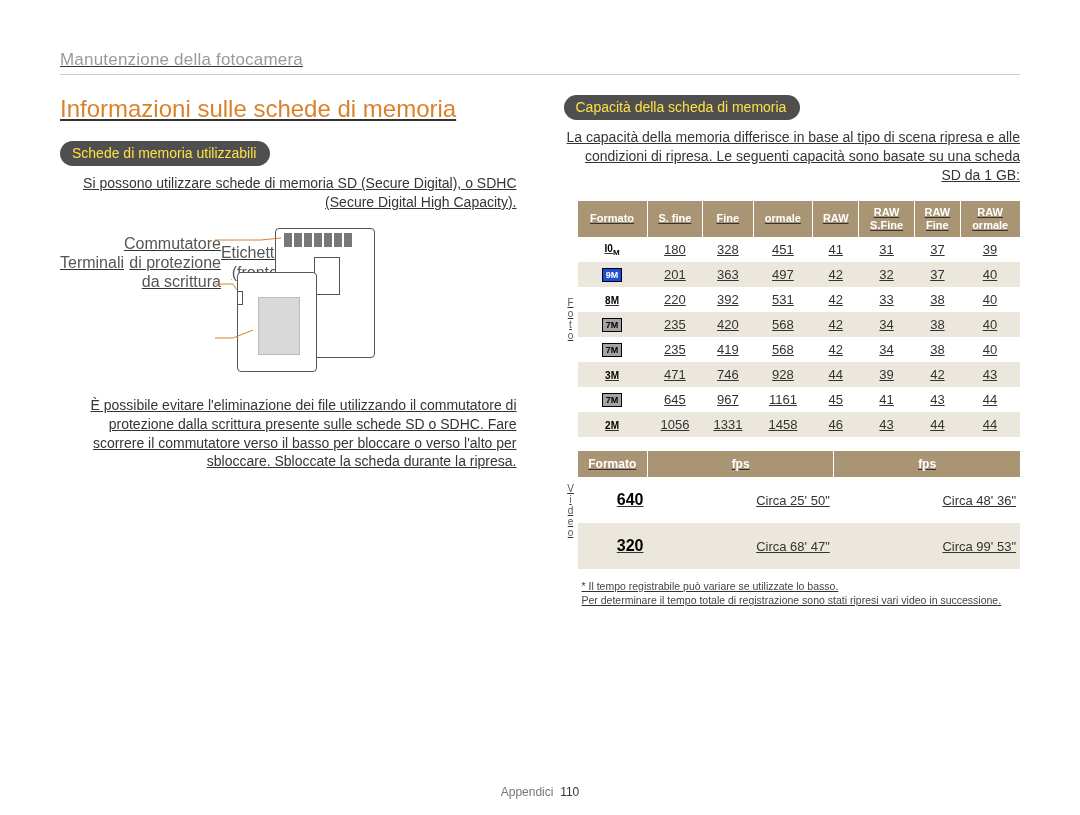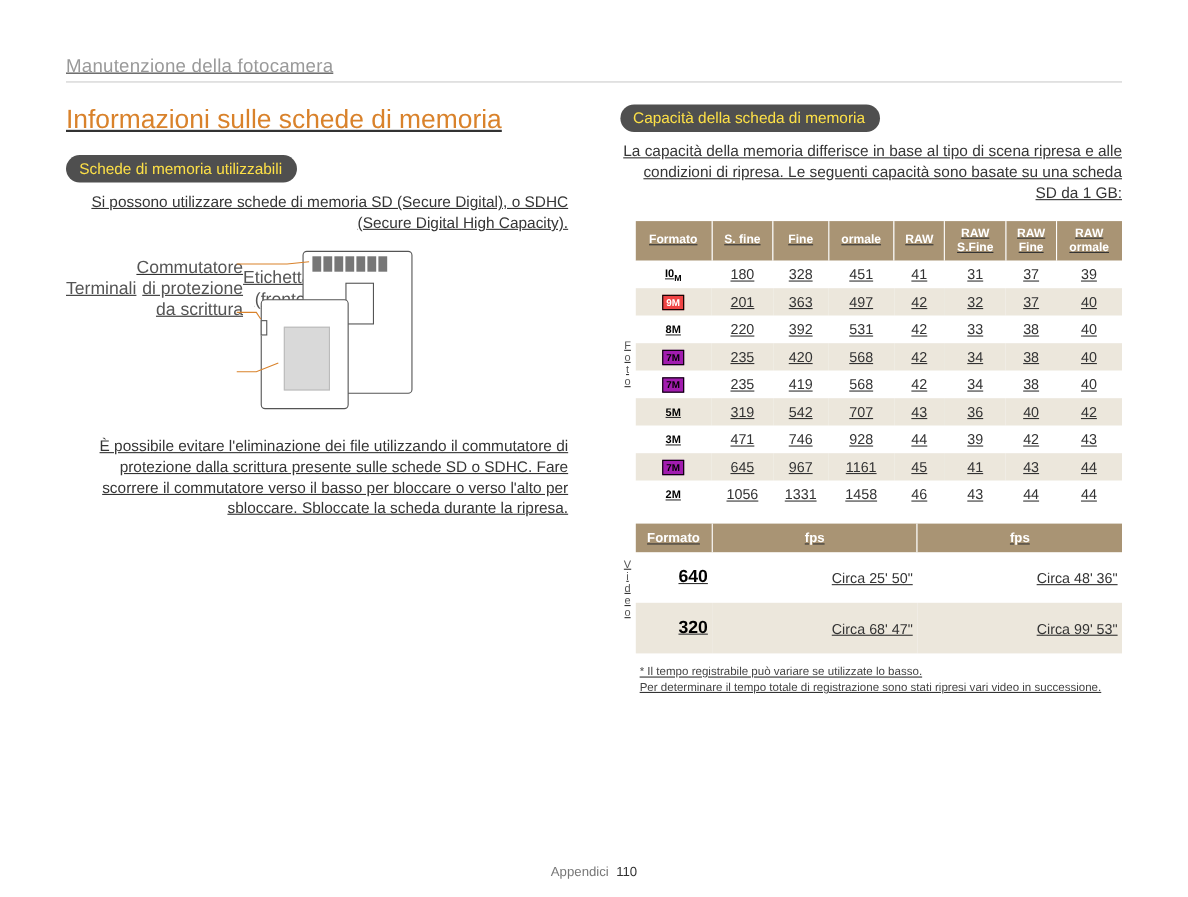--- a/index.html
+++ b/index.html
@@ -166,23 +166,23 @@
     font-weight: 700;
     font-size: 11px;
     color:#000;
   }
   .sizebox {
     display:inline-block;
     border:1px solid #000;
     padding:0 3px;
     font-size:9px;
     line-height:12px;
-    background:#a21caf;
-  }
-  .sizebox.inv { background:#ef4444; color:#fff; }
+    background:#a3a3a3;
+  }
+  .sizebox.inv { background:#1d4ed8; color:#fff; }
   .mp { font-weight:900; font-size:10px; }
 
   
   .video-wrap { display:flex; gap:0; align-items:center; margin-top:14px; }
   table.video {
     border-collapse: collapse;
     width: calc(100% - 14px);
     font-size: 13px;
   }
   table.video th {
@@ -343,30 +343,20 @@
                 <td class="icon"><span class="sizebox">7M</span></td>
                 <td>235</td>
                 <td>419</td>
                 <td>568</td>
                 <td>42</td>
                 <td>34</td>
                 <td>38</td>
                 <td>40</td>
               </tr>
               <tr>
-                <td class="icon"><span class="mp">5M</span></td>
-                <td>319</td>
-                <td>542</td>
-                <td>707</td>
-                <td>43</td>
-                <td>36</td>
-                <td>40</td>
-                <td>42</td>
-              </tr>
-              <tr>
                 <td class="icon"><span class="mp">3M</span></td>
                 <td>471</td>
                 <td>746</td>
                 <td>928</td>
                 <td>44</td>
                 <td>39</td>
                 <td>42</td>
                 <td>43</td>
               </tr>
               <tr>

